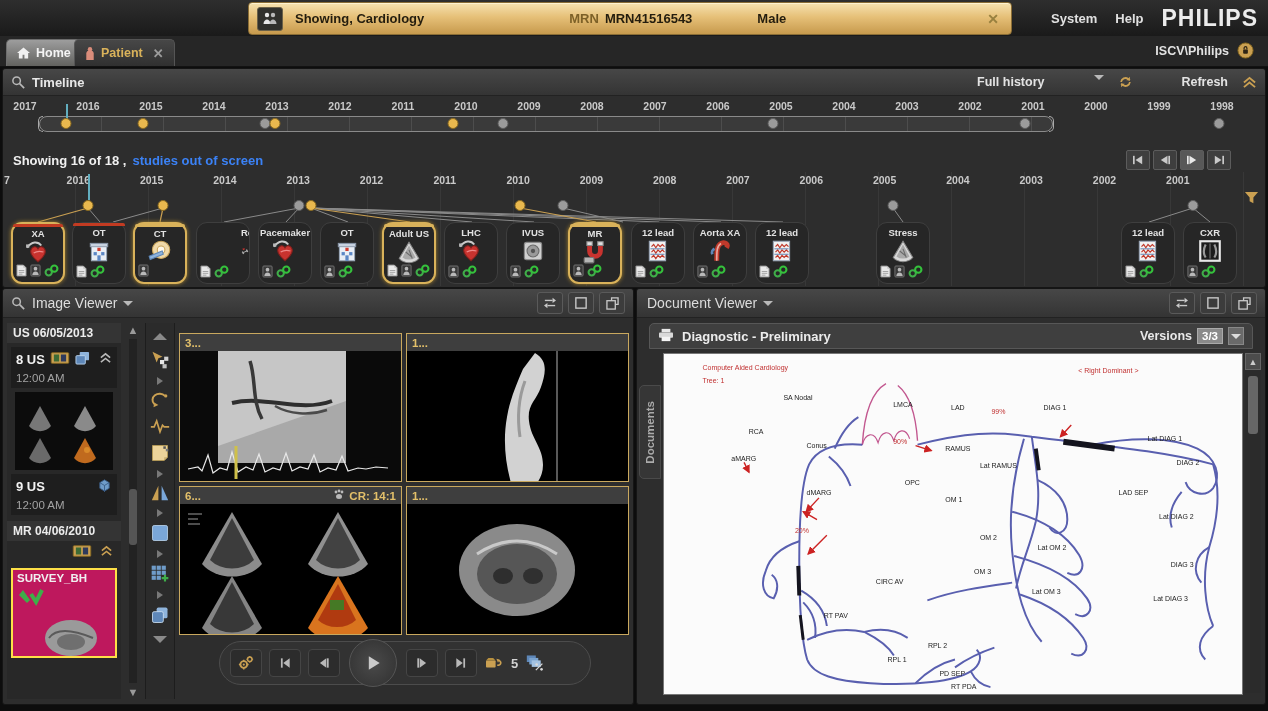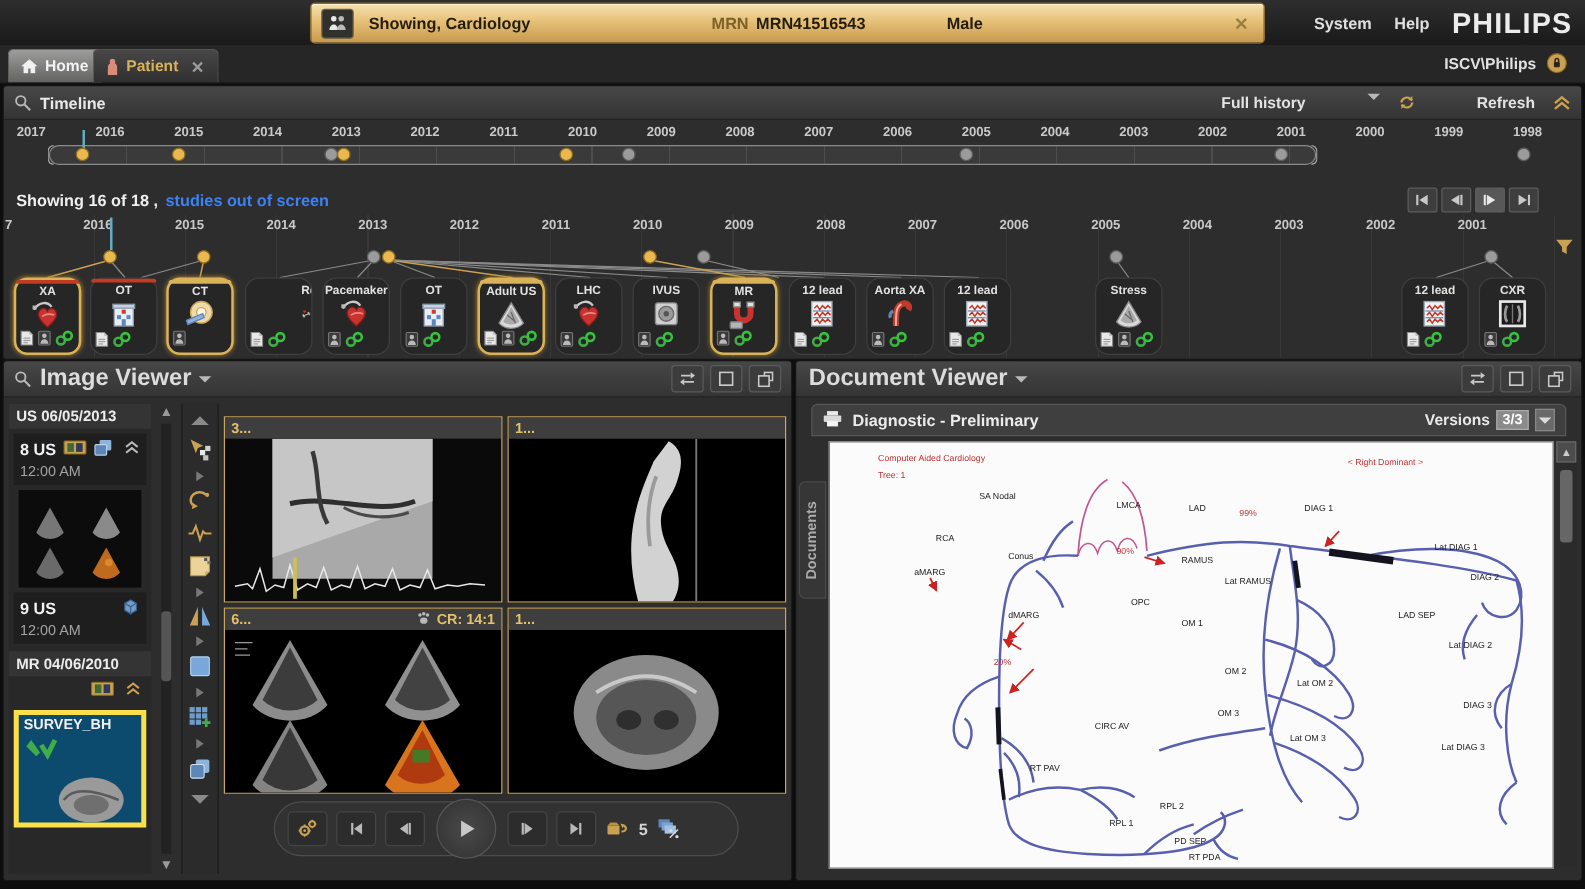--- a/index.html
+++ b/index.html
@@ -71,33 +71,33 @@
   .card .lbl{text-align:center;font-size:9.5px;color:#e2e2e2;font-weight:bold;margin-top:1px;
              white-space:nowrap;overflow:hidden;}
   .card .cic{display:flex;justify-content:center;margin-top:0px;}
   .card .badges{position:absolute;left:3px;bottom:2px;display:flex;gap:3px;align-items:flex-end;}
   #funnel{position:absolute;right:6px;top:18px;}
   
   .panel{position:absolute;top:288px;height:415px;background:#2d2d2d;border:1px solid #151515;border-radius:3px;}
   #ivp{left:2px;width:630px;} #dvp{left:636px;width:628px;}
   .phead{height:28px;background:linear-gradient(#474747,#343434);border-bottom:1px solid #222;
          display:flex;align-items:center;padding:0 8px;border-radius:3px 3px 0 0;}
-  .phead .title{font-weight:bold;font-size:19px;color:#dcdcdc;margin-left:6px;}
+  .phead .title{font-weight:normal;font-size:14px;color:#dcdcdc;margin-left:6px;}
   .phead .hbtns{margin-left:auto;display:flex;gap:5px;}
   .hbtn{width:24px;height:20px;background:#3c3c3c;border:1px solid #5a5a5a;border-radius:3px;
         display:flex;align-items:center;justify-content:center;}
   
   #rail{position:absolute;left:4px;top:34px;width:114px;height:376px;background:#282828;}
   .sec-h{height:20px;background:#343434;display:flex;align-items:center;padding:0 6px;
          font-weight:bold;font-size:12px;color:#ececec;white-space:nowrap;}
   .thumb-card{margin:4px;background:#1e1e1e;padding:4px 5px;}
   .thumb-card .r1{display:flex;align-items:center;gap:5px;font-weight:bold;font-size:13px;color:#f2f2f2;}
   .thumb-card .time{color:#a3a3a3;font-size:11.5px;margin-top:4px;}
   .img-thumb{margin:2px 8px;height:78px;background:#0c0c0c;}
-  #survey{margin:4px;border:4px solid #fde047;background:#0c4a6e;height:86px;position:relative;}
+  #survey{margin:4px;border:2px solid #fde047;background:#be185d;height:86px;position:relative;}
   #survey .nm{position:absolute;left:4px;top:2px;font-weight:bold;font-size:11.5px;color:#f0f0f0;}
   #railscroll{position:absolute;left:120px;top:34px;width:20px;height:376px;display:flex;flex-direction:column;align-items:center;}
   .scr-ar{color:#9a9a9a;font-size:11px;line-height:14px;}
   #railscroll .track{flex:1;width:8px;background:#222;margin:2px 0;position:relative;}
   #railscroll .thmb{position:absolute;left:0;top:150px;width:8px;height:56px;background:#555;border-radius:3px;}
   
   #ivtools{position:absolute;left:142px;top:34px;width:30px;height:376px;background:#2b2b2b;
            border-left:1px solid #1d1d1d;border-right:1px solid #1d1d1d;
            display:flex;flex-direction:column;align-items:center;padding-top:4px;box-sizing:border-box;}
   #ivtools .ti{margin:3px 0;}

